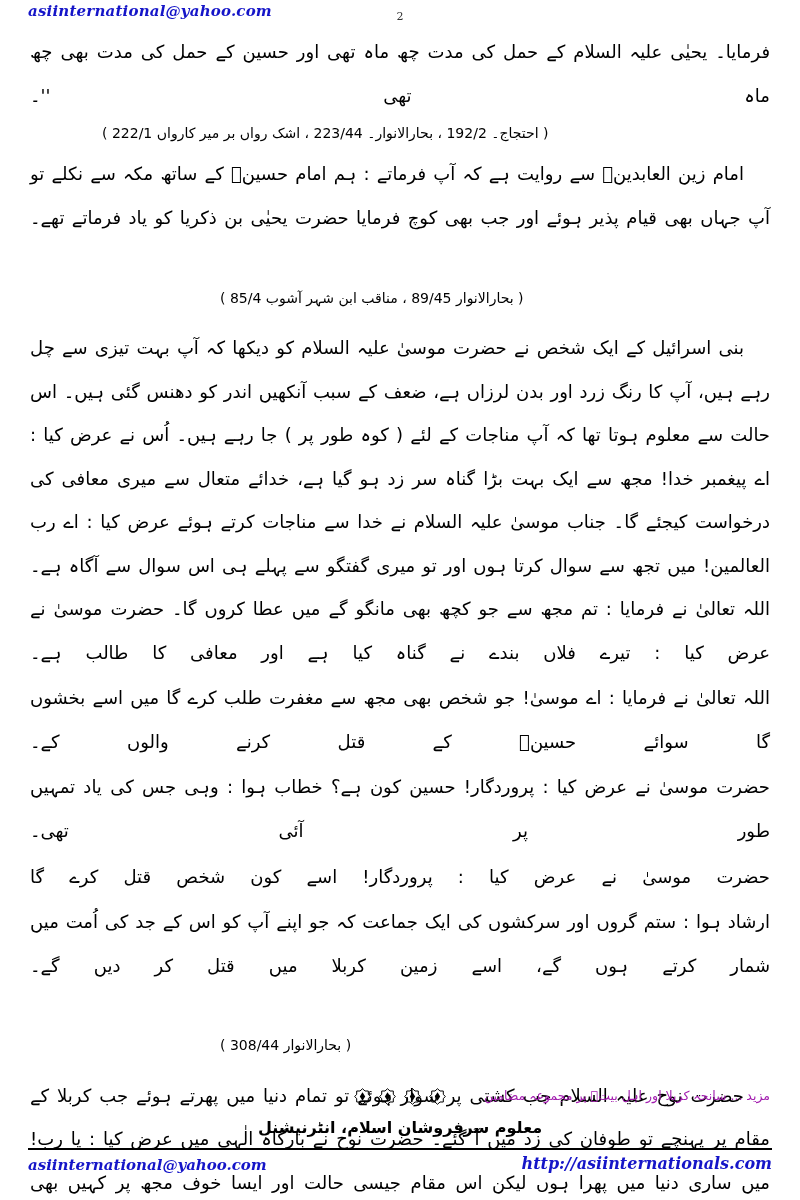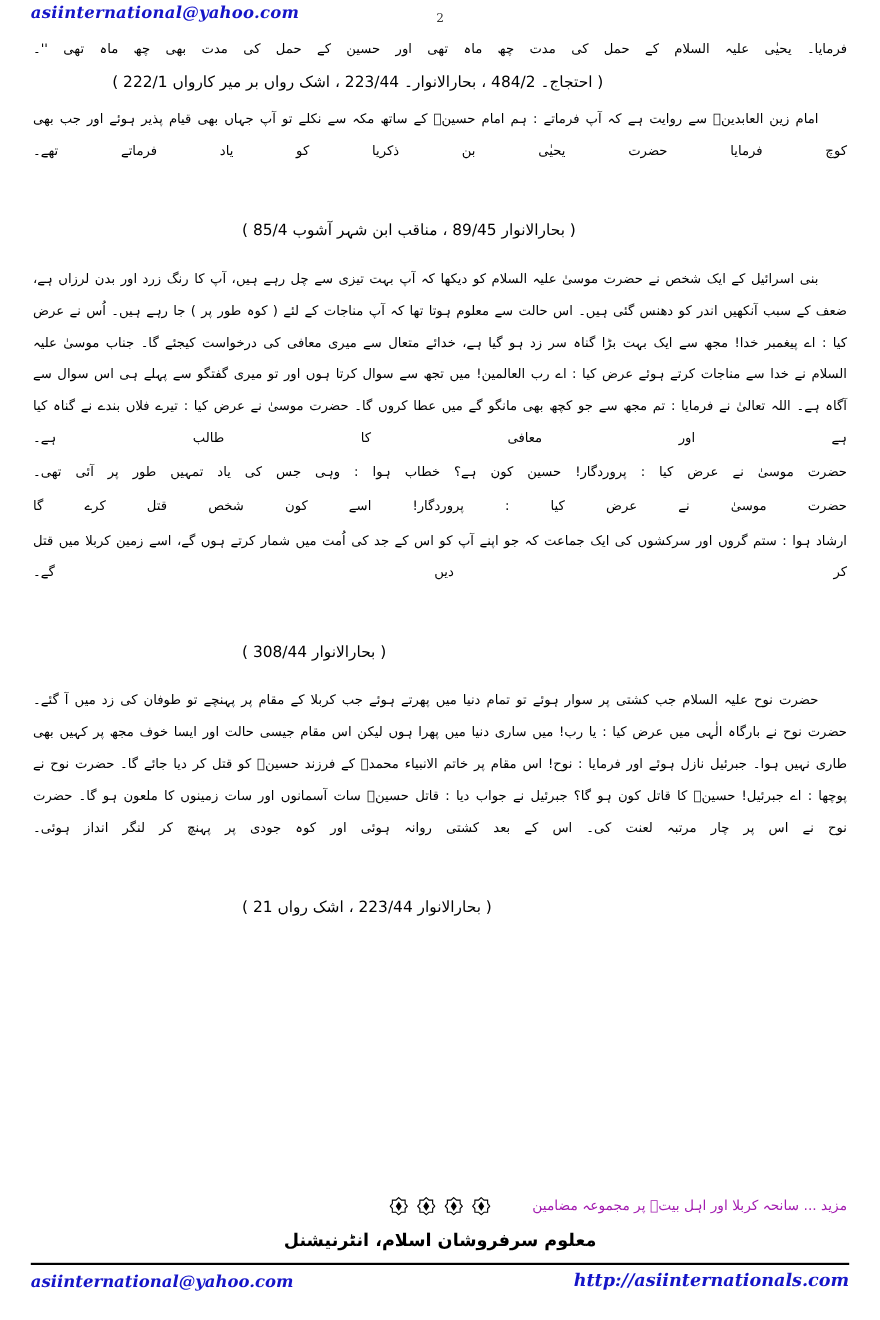--- a/index.html
+++ b/index.html
@@ -45,21 +45,21 @@
     top:30px;
     bottom:118px;
     direction:rtl;
     text-align:justify;
   }
   .para{
     direction:rtl;
     text-align:justify;
     text-align-last:justify;
     font-family:"DejaVu Sans","Liberation Sans",sans-serif;
-    font-size:12px;
+    font-size:18px;
     line-height:2.42;
     color:#000;
     margin:0 0 2px 0;
     text-indent:26px;
     word-spacing:1px;
   }
   .para.noind{text-indent:0;}
   .cite{
     direction:rtl;
     text-align:left;
@@ -153,31 +153,32 @@
 
 <div class="page">
 
   <div class="hdr-email">asiinternational@yahoo.com</div>
   <div class="page-num">2</div>
 
   <div class="body-area">
 
     <p class="para noind">فرمایا۔ یحیٰی علیہ السلام کے حمل کی مدت چھ ماہ تھی اور حسین کے حمل کی مدت بھی چھ ماہ تھی ''۔</p>
 
-    <div class="cite right-pad">( احتجاج۔ 484/2 ، بحارالانوار۔ 223/44 ، اشک رواں بر میر کارواں 222/1 )</div>
+    <div class="cite right-pad">( احتجاج۔ 192/2 ، بحارالانوار۔ 223/44 ، اشک رواں بر میر کارواں 222/1 )</div>
 
 
     <p class="para">امام زین العابدینؑ سے روایت ہے کہ آپ فرماتے : ہم امام حسینؑ کے ساتھ مکہ سے نکلے تو آپ جہاں بھی قیام پذیر ہوئے اور جب بھی کوچ فرمایا حضرت یحیٰی بن ذکریا کو یاد فرماتے تھے۔</p>
 
     <div class="cite mid">( بحارالانوار 89/45 ، مناقب ابن شہر آشوب 85/4 )</div>
 
     <div class="spacer-sm"></div>
 
     <p class="para">بنی اسرائیل کے ایک شخص نے حضرت موسیٰ علیہ السلام کو دیکھا کہ آپ بہت تیزی سے چل رہے ہیں، آپ کا رنگ زرد اور بدن لرزاں ہے، ضعف کے سبب آنکھیں اندر کو دھنس گئی ہیں۔ اس حالت سے معلوم ہوتا تھا کہ آپ مناجات کے لئے ( کوہ طور پر ) جا رہے ہیں۔ اُس نے عرض کیا : اے پیغمبر خدا! مجھ سے ایک بہت بڑا گناہ سر زد ہو گیا ہے، خدائے متعال سے میری معافی کی درخواست کیجئے گا۔ جناب موسیٰ علیہ السلام نے خدا سے مناجات کرتے ہوئے عرض کیا : اے رب العالمین! میں تجھ سے سوال کرتا ہوں اور تو میری گفتگو سے پہلے ہی اس سوال سے آگاہ ہے۔ اللہ تعالیٰ نے فرمایا : تم مجھ سے جو کچھ بھی مانگو گے میں عطا کروں گا۔ حضرت موسیٰ نے عرض کیا : تیرے فلاں بندے نے گناہ کیا ہے اور معافی کا طالب ہے۔</p>
 
+    <p class="para noind">اللہ تعالیٰ نے فرمایا : اے موسیٰ! جو شخص بھی مجھ سے مغفرت طلب کرے گا میں اسے بخشوں گا سوائے حسینؑ کے قتل کرنے والوں کے۔</p>
 
     <p class="para noind">حضرت موسیٰ نے عرض کیا : پروردگار! حسین کون ہے؟ خطاب ہوا : وہی جس کی یاد تمہیں طور پر آئی تھی۔</p>
 
     <p class="para noind">حضرت موسیٰ نے عرض کیا : پروردگار! اسے کون شخص قتل کرے گا</p>
 
     <p class="para noind">ارشاد ہوا : ستم گروں اور سرکشوں کی ایک جماعت کہ جو اپنے آپ کو اس کے جد کی اُمت میں شمار کرتے ہوں گے، اسے زمین کربلا میں قتل کر دیں گے۔</p>
 
     <div class="cite mid">( بحارالانوار 308/44 )</div>
 
     <div class="spacer-sm"></div>

